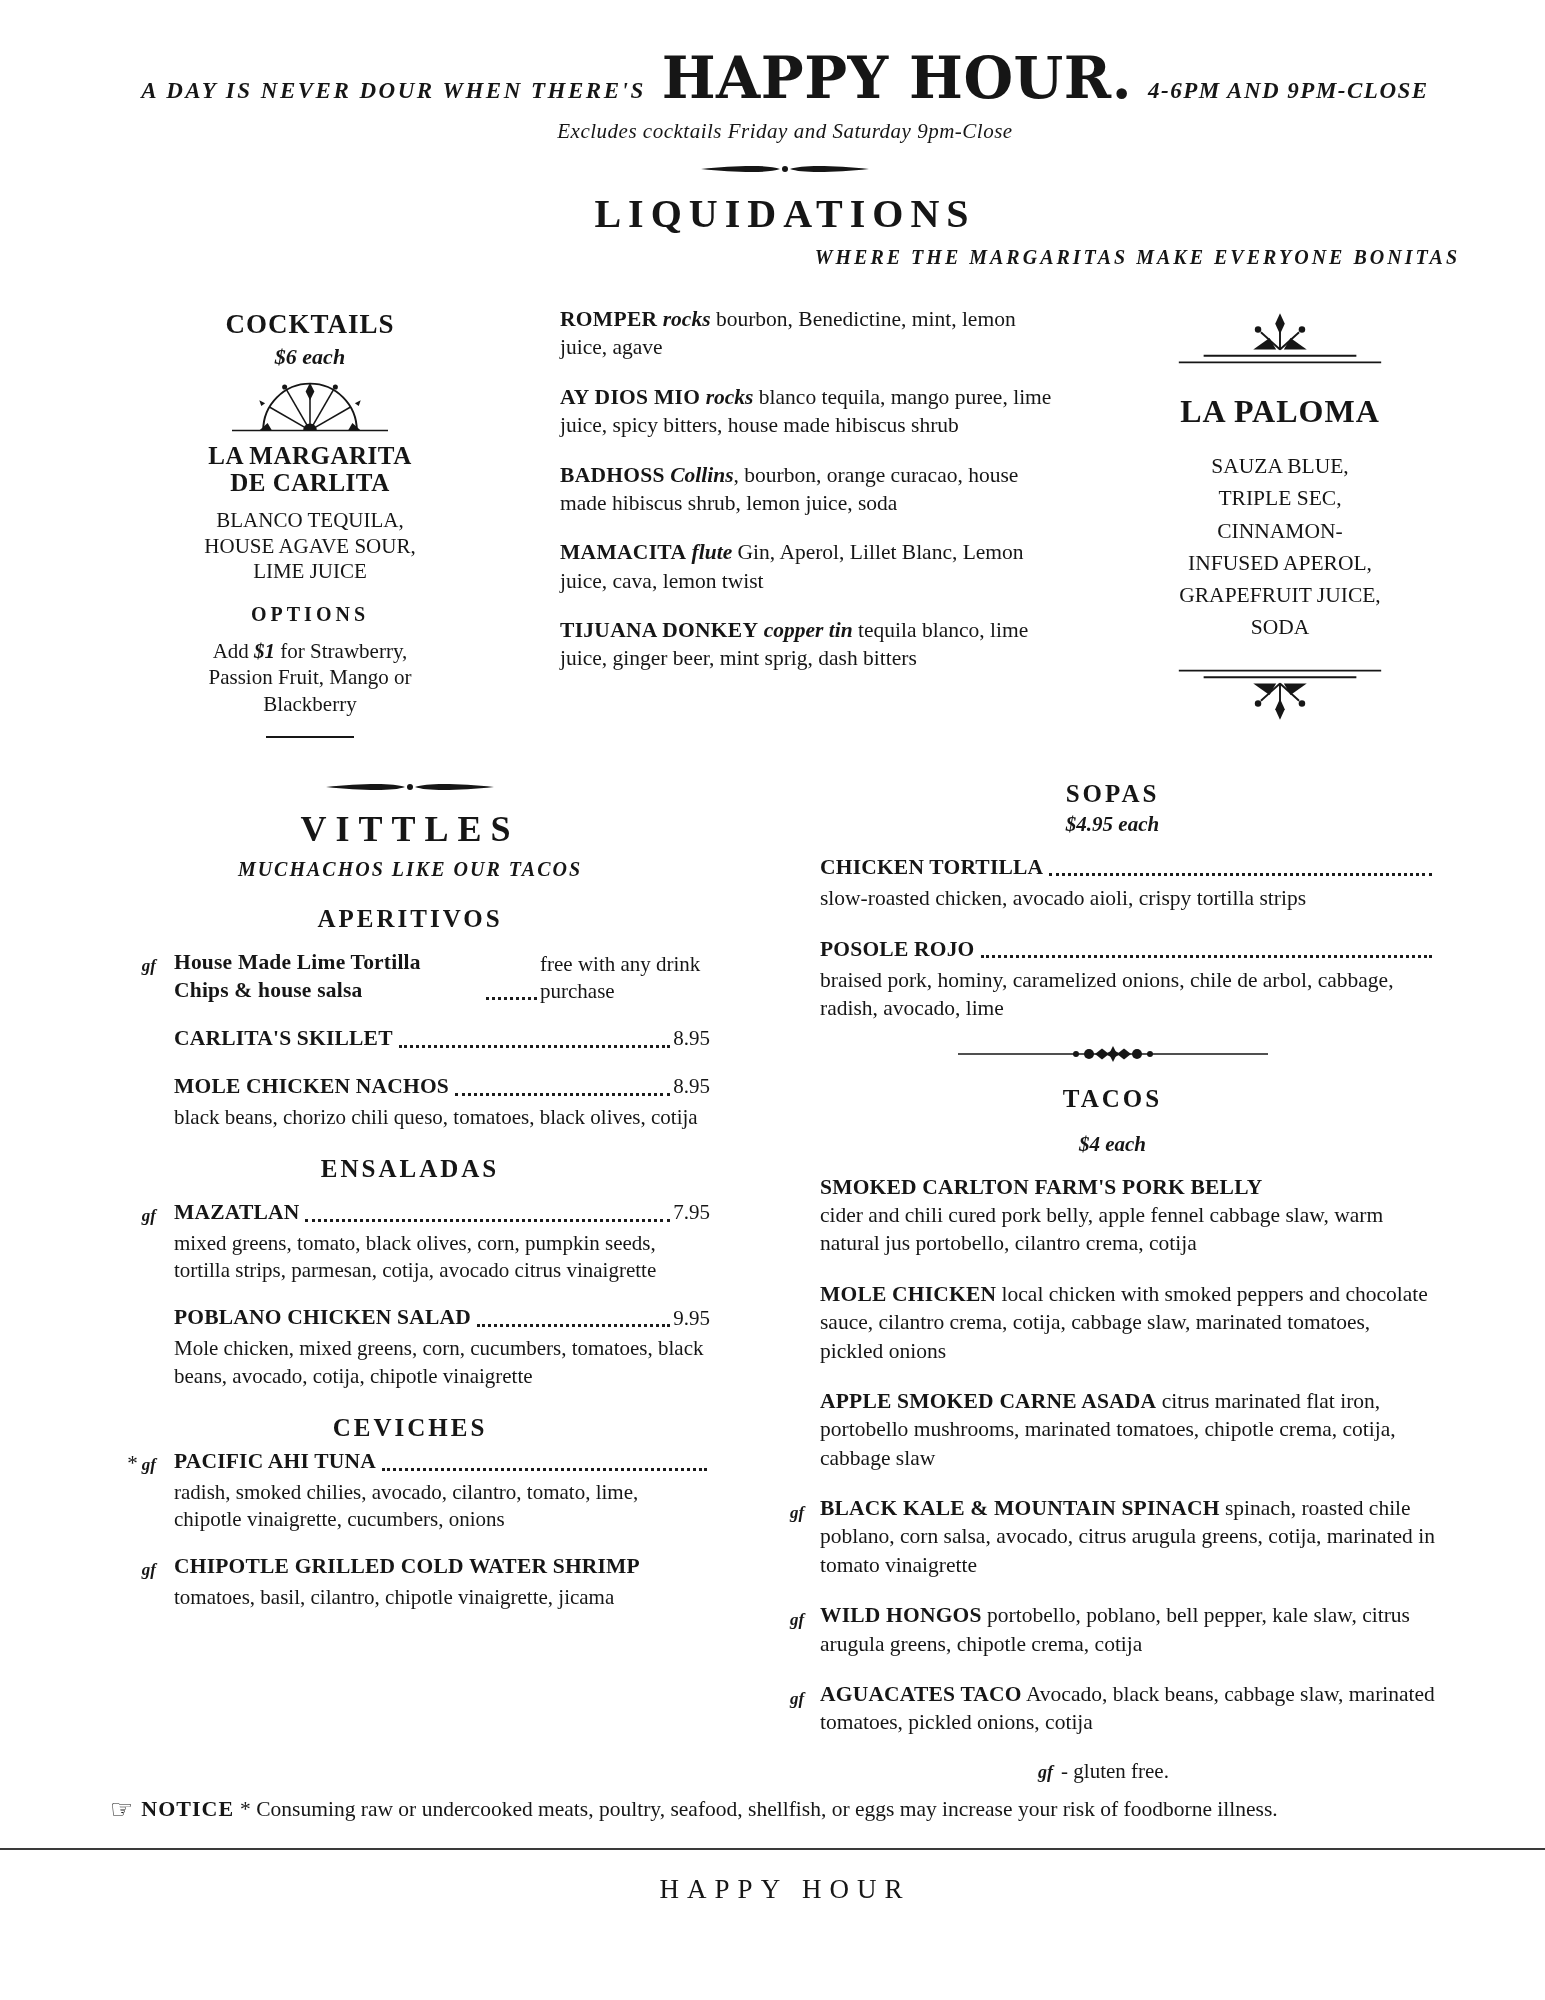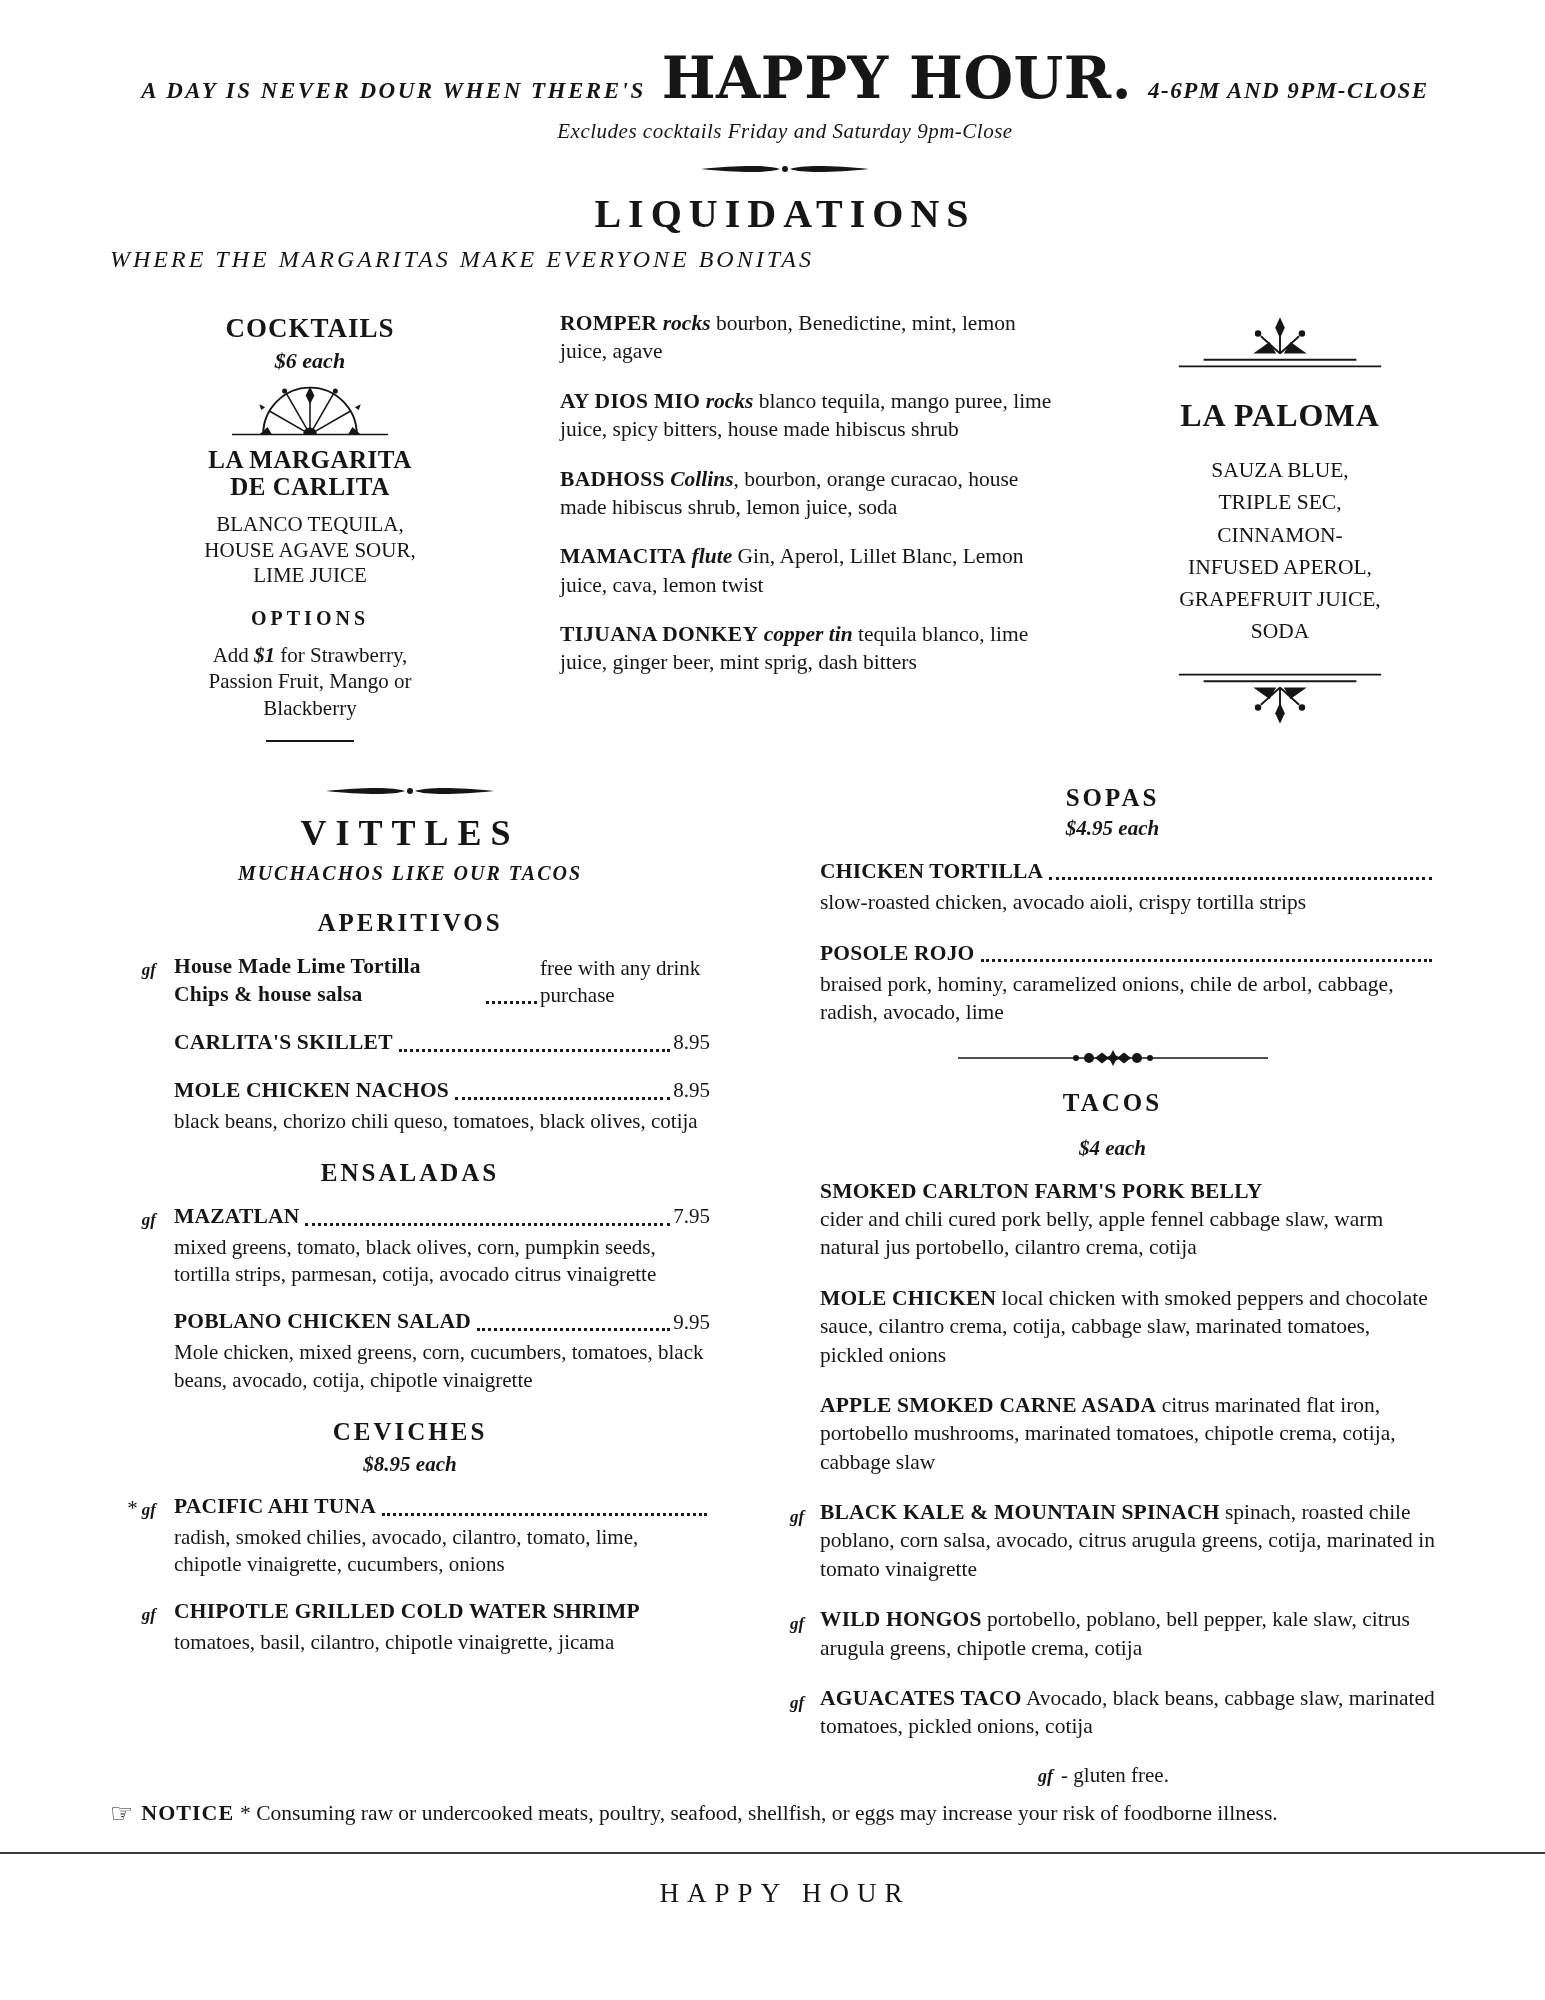--- a/index.html
+++ b/index.html
@@ -14,21 +14,21 @@
   
   .header-line { text-align:center; white-space:nowrap; }
   .tagline { font-size:23px; font-weight:700; font-style:italic; letter-spacing:2.5px; }
   .big-title { font-family:"DejaVu Serif", serif; font-size:57px; font-weight:700; margin:0 12px; letter-spacing:0.5px; }
   .hours { font-size:23px; font-weight:700; font-style:italic; letter-spacing:1.5px; }
   .excl-note { text-align:center; font-style:italic; font-size:21px; margin-top:8px; letter-spacing:0.5px; }
   .spear-divider { display:block; margin:18px auto 14px auto; width:170px; height:14px; }
 
   
   .liq-title { text-align:center; font-size:40px; font-weight:700; letter-spacing:7px; margin-top:4px; }
-  .liq-sub { text-align:left; font-size:24px; font-weight:400; font-style:italic; letter-spacing:3px; margin-top:9px; }
+  .liq-sub { text-align:right; font-size:20px; font-weight:700; font-style:italic; letter-spacing:3px; margin-top:9px; }
 
   .drinks-grid { display:grid; grid-template-columns:400px 500px 340px; column-gap:50px; margin-top:36px; }
 
   
   .col-cocktails { text-align:center; }
   .c-heading { font-size:27px; font-weight:700; letter-spacing:1px; margin-top:4px; }
   .c-price { font-size:22px; font-weight:700; font-style:italic; margin-top:4px; }
   .fan-ornament { display:block; margin:12px auto 8px auto; width:156px; height:52px; }
   .marg-name { font-size:25px; font-weight:700; line-height:1.08; letter-spacing:0.5px; }
   .marg-ing { font-size:21px; line-height:1.22; max-width:230px; margin:12px auto 0 auto; }
@@ -247,21 +247,20 @@
       <div class="item">
         <div class="head">
           <span class="nm">POBLANO CHICKEN SALAD</span>
           <span class="leader"></span>
           <span class="price">9.95</span>
         </div>
         <p class="desc">Mole chicken, mixed greens, corn, cucumbers, tomatoes, black beans, avocado, cotija, chipotle vinaigrette</p>
       </div>
 
       <div class="section-heading" style="margin-bottom:6px;">CEVICHES</div>
-      <div class="price-note" style="margin-top:0;">$8.95 each</div>
 
       <div class="item">
         <span class="marker"><span class="star">*</span><i class="gf">gf</i></span>
         <div class="head">
           <span class="nm">PACIFIC AHI TUNA</span>
           <span class="leader"></span>
         </div>
         <p class="desc">radish, smoked chilies, avocado, cilantro, tomato, lime, chipotle vinaigrette, cucumbers, onions</p>
       </div>
 

